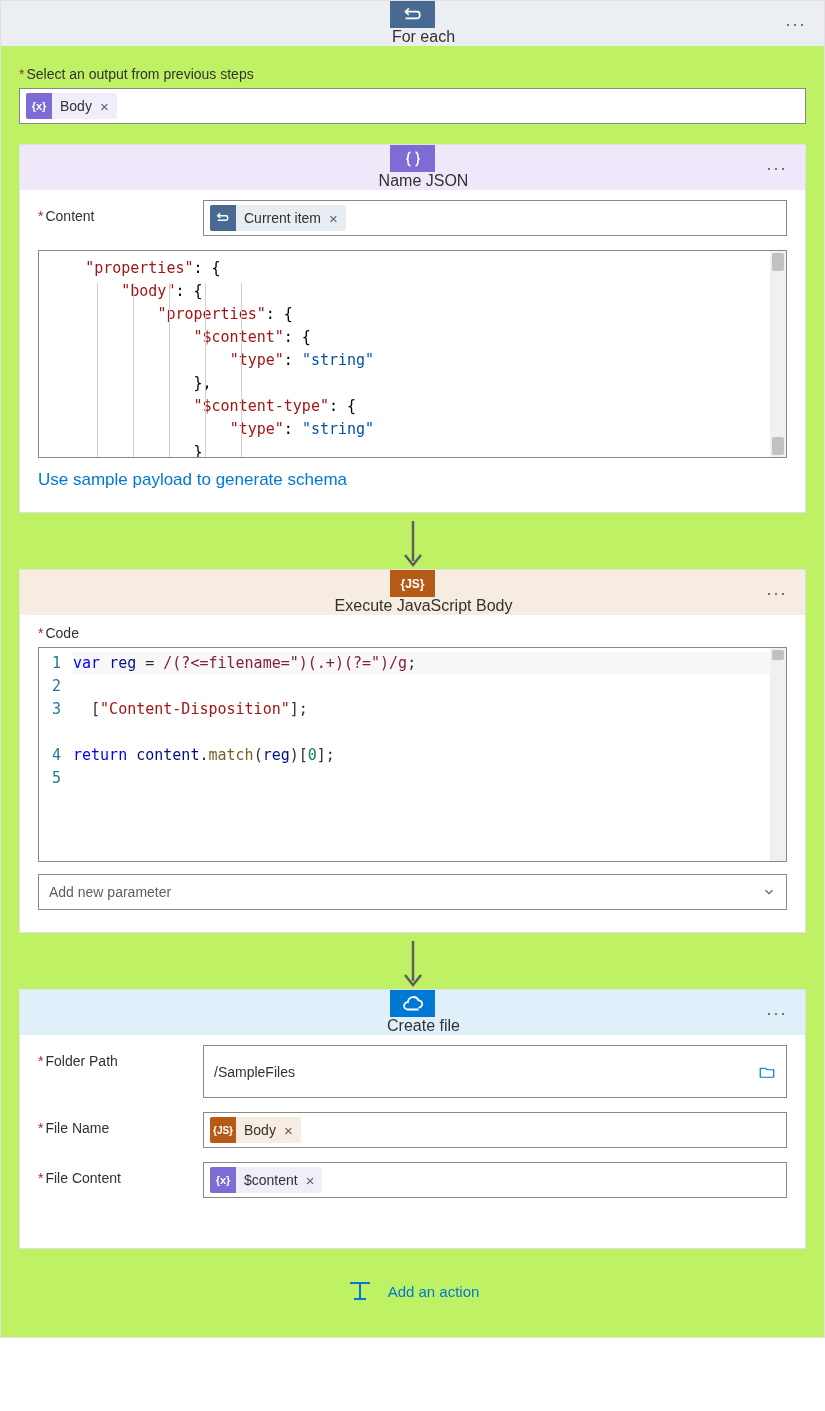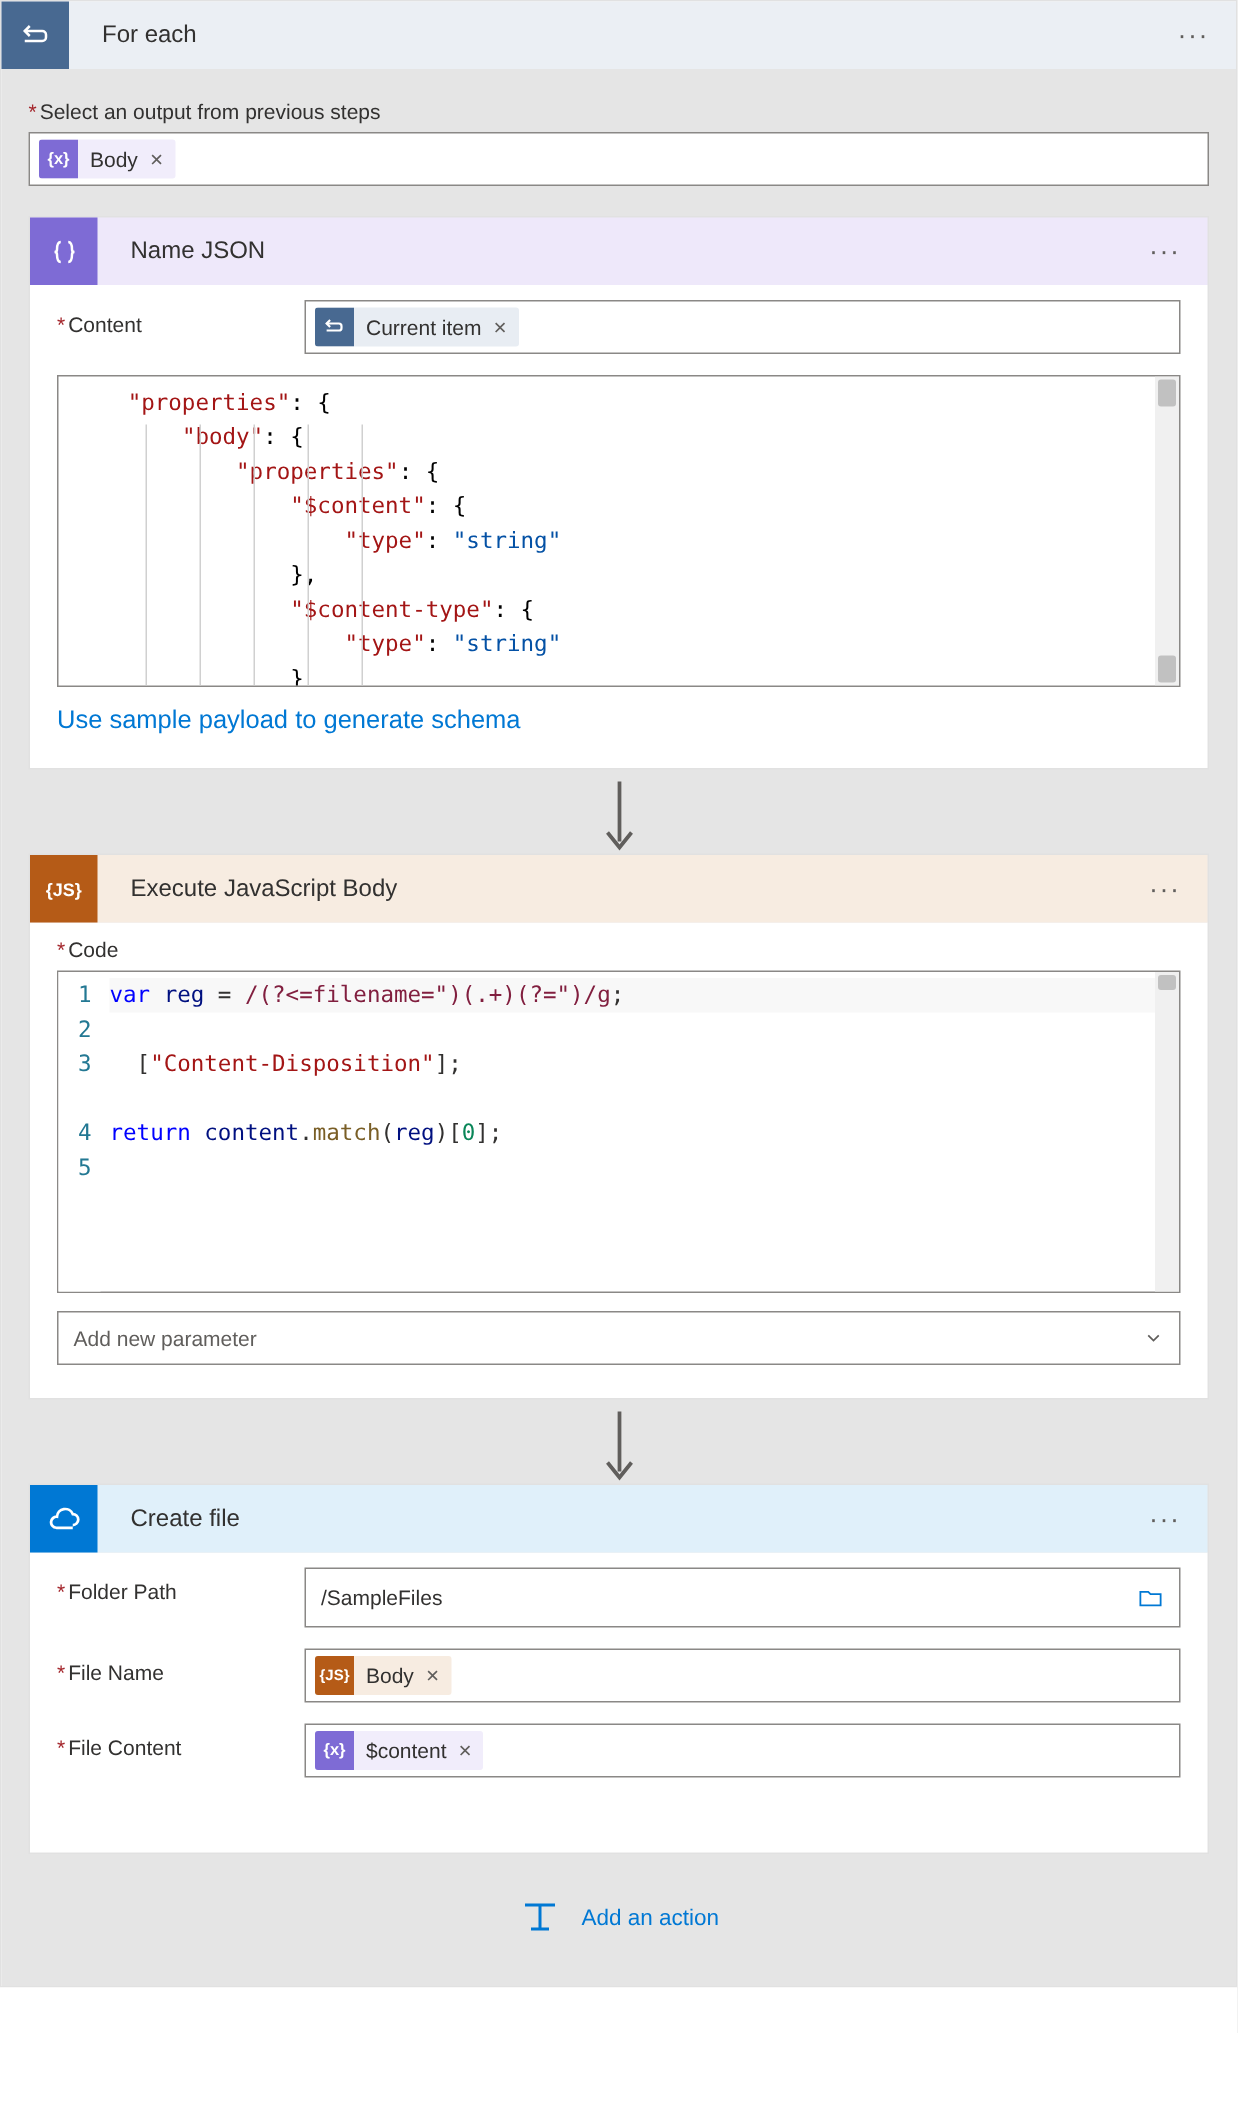--- a/index.html
+++ b/index.html
@@ -12,20 +12,21 @@
   }
   .outer {
     border: 1px solid #e1e1e1;
   }
   .card-head {
     display: flex;
     align-items: center;
     height: 45px;
     position: relative;
     cursor: pointer;
+    flex-direction: column;
   }
   .card-head-iconbox {
     width: 45px;
     height: 45px;
     display: flex;
     align-items: center;
     justify-content: center;
     color: #fff;
   }
   .card-head-title {
@@ -39,21 +40,21 @@
     top: 50%;
     transform: translateY(-50%);
     font-size: 18px;
     color: #605e5c;
     letter-spacing: 1px;
   }
   
   .head-foreach { background: #ebeff4; }
   .head-foreach .card-head-iconbox { background: #486991; }
   .foreach-body {
-    background: #e5e5e5;
+    background: #bef264;
     padding: 20px 18px 22px 18px;
   }
   .field-label { font-size: 14px; color: #323130; margin-bottom: 6px; }
   .req { color: #a4262c; margin-right: 2px; }
   .field-box {
     border: 1px solid #8a8886;
     min-height: 36px;
     padding: 4px 6px;
     display: flex;
     align-items: center;
@@ -188,21 +189,21 @@
     margin-top: 12px;
     display: flex;
     align-items: center;
     padding: 0 10px;
     justify-content: space-between;
     cursor: pointer;
     color: #605e5c;
   }
   .folder-input {
     border: 1px solid #8a8886;
-    height: 40px;
+    height: 53px;
     display: flex;
     align-items: center;
     padding: 0 10px;
     justify-content: space-between;
   }
   .folder-input span.val { color: #323130; }
   
   .connector {
     display: flex;
     justify-content: center;

